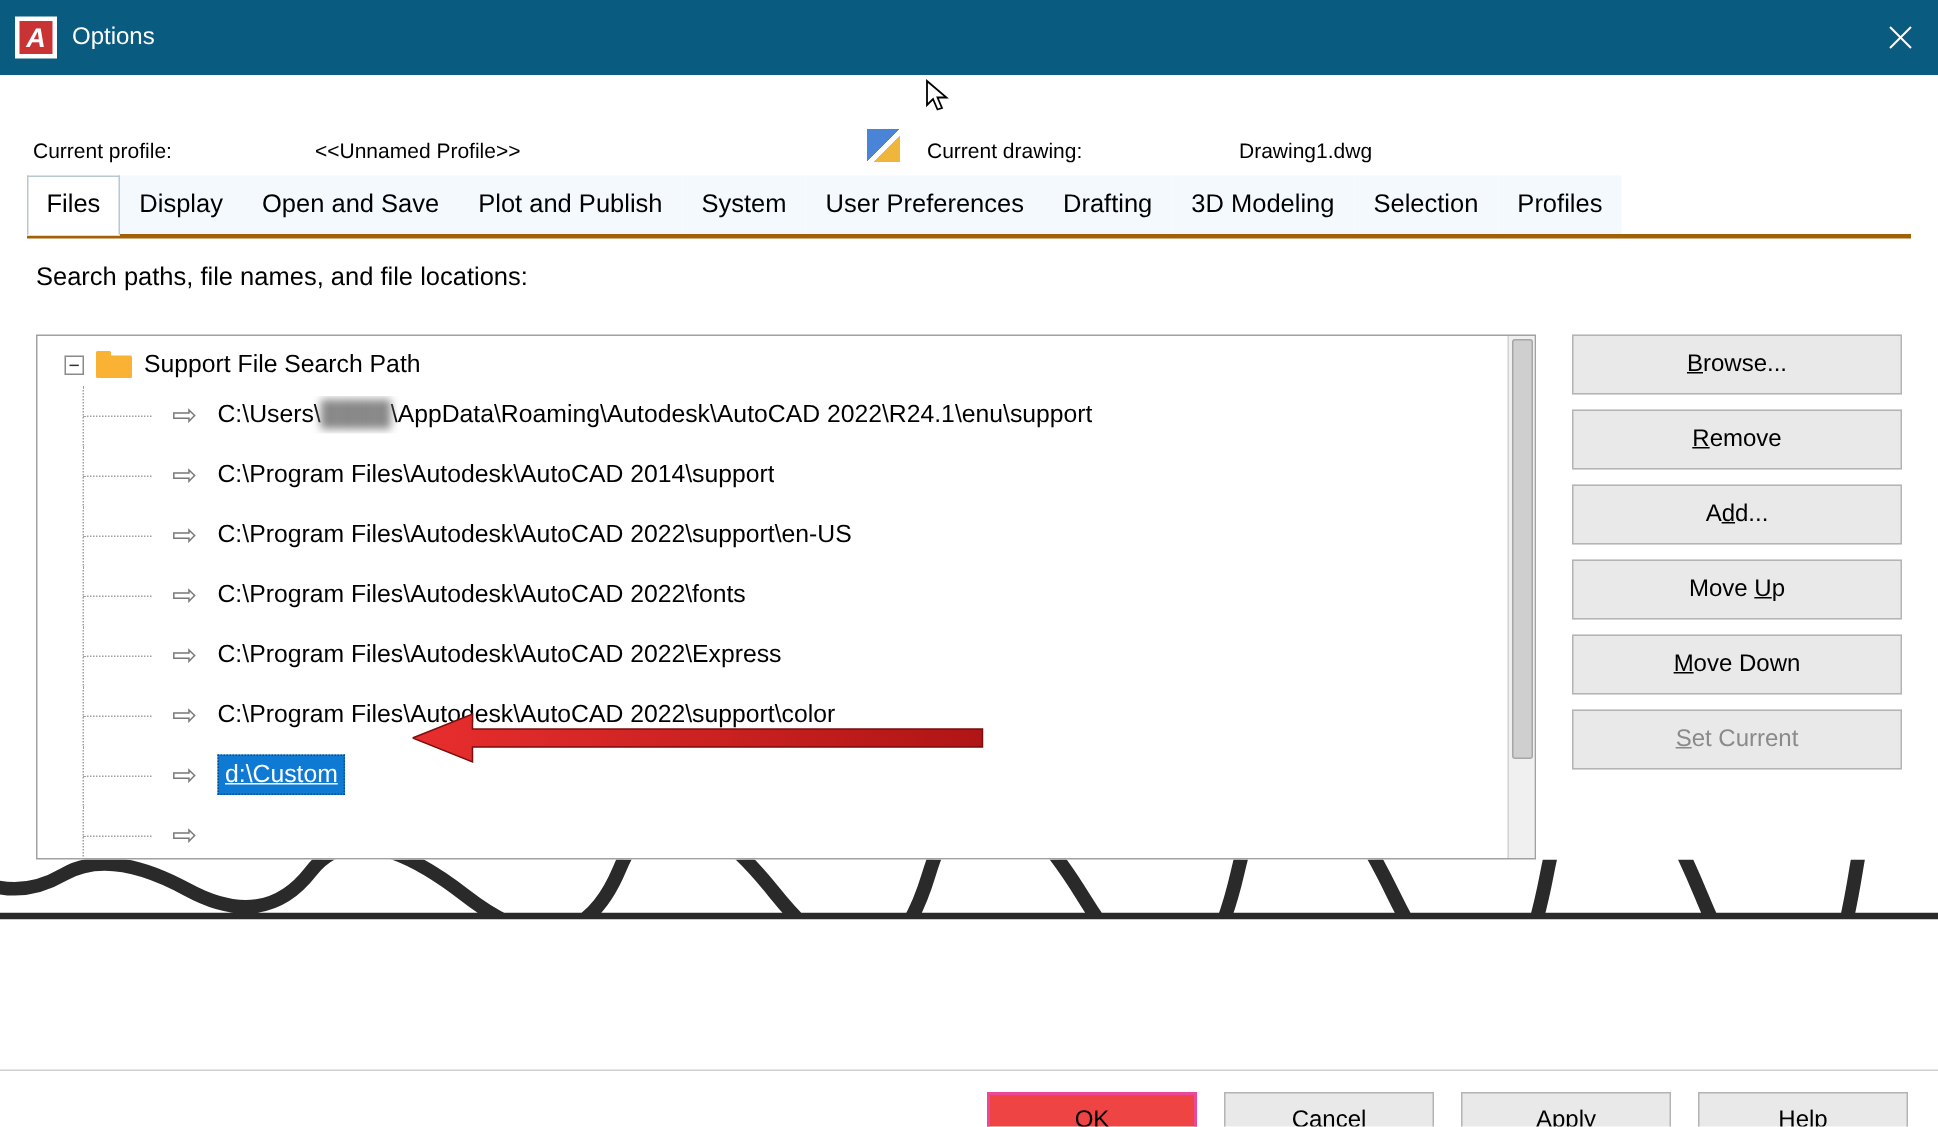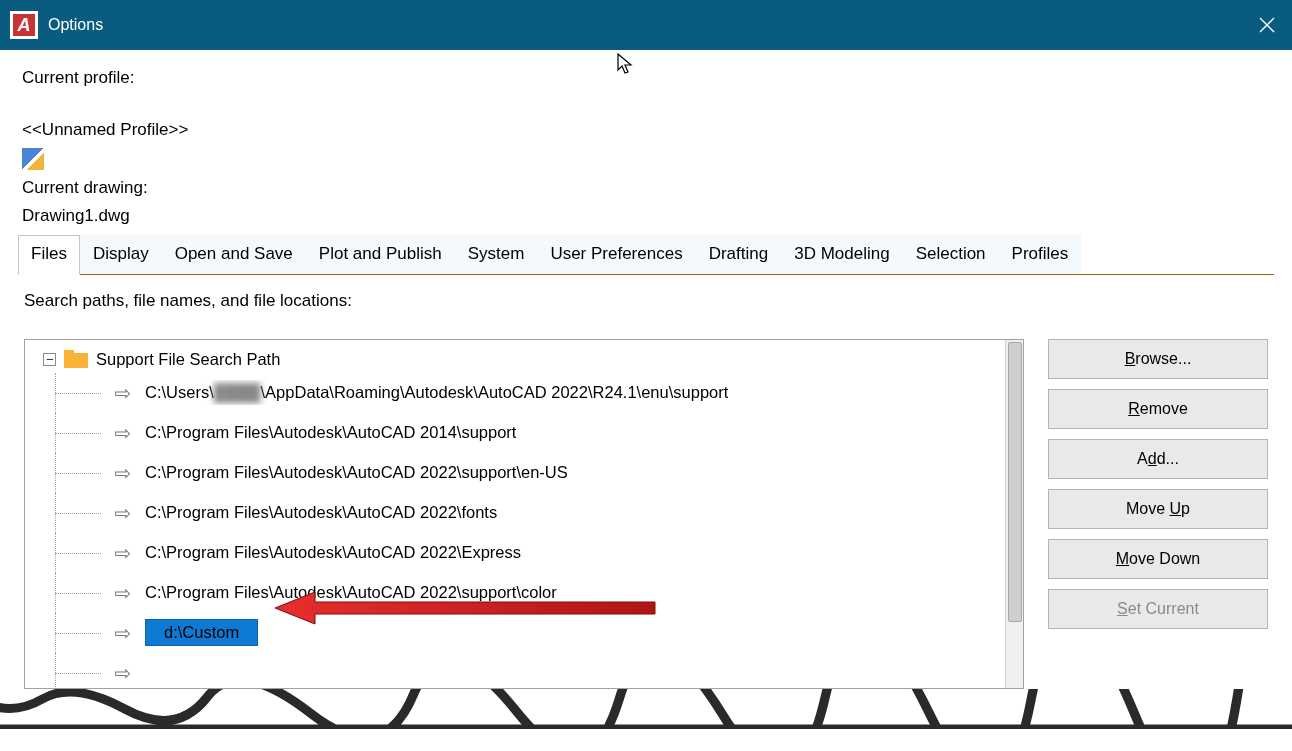--- a/index.html
+++ b/index.html
@@ -38,38 +38,37 @@
   }
   .titlebar-title { font-size: 16px; }
   .titlebar-close {
     margin-left: auto;
     width: 50px; height: 50px;
     display: flex; align-items: center; justify-content: center;
     font-size: 18px; color: #fff;
   }
   .header-row {
     display: flex;
-    align-items: flex-start;
+    align-items: flex-end;
     padding: 18px 22px 8px 22px;
-    font-size: 17px;
+    font-size: 14px;
     gap: 8px;
-    flex-direction: column;
   }
   .header-row .label { min-width: 180px; }
   .header-row .value { min-width: 360px; margin-top: 24px; }
   .drawing-icon {
     width: 22px; height: 22px;
     display: inline-block;
     background: linear-gradient(135deg,#4a84d6 0 50%,#ffffff 50% 60%,#f0b63c 60% 100%);
     margin-right: 10px;
     vertical-align: middle;
   }
   .tabs {
     display: flex;
-    border-bottom: 1px solid #a16207;
+    border-bottom: 3px solid #a16207;
     margin: 0 18px;
     align-items: flex-end;
   }
   .tab {
     padding: 8px 12px 10px 12px;
     font-size: 17px;
     border: 1px solid transparent;
     border-bottom: none;
     background: #f4f9fd;
     cursor: default;
@@ -172,23 +171,24 @@
   .arrow-icon {
     color:#7a7a7a;
     font-size: 20px;
     display:inline-block;
     width: 24px;
     text-align: center;
   }
   .tree-child .path { white-space: nowrap; overflow: hidden; text-overflow: clip; max-width: 800px; }
   .tree-child.selected .path {
     background: #0e7ad4;
-    color: #000000;
+    color: #ffffff;
     border: 1px dotted #0a4e86;
-    padding: 0 18px;
+    padding: 0 4px;
+    text-decoration: underline;
   }
   .blur { filter: blur(3px); color:#888; }
   .side-buttons {
     display: flex; flex-direction: column;
     gap: 10px;
     width: 220px;
   }
   .side-buttons button {
     height: 40px;
     font-size: 16px;

